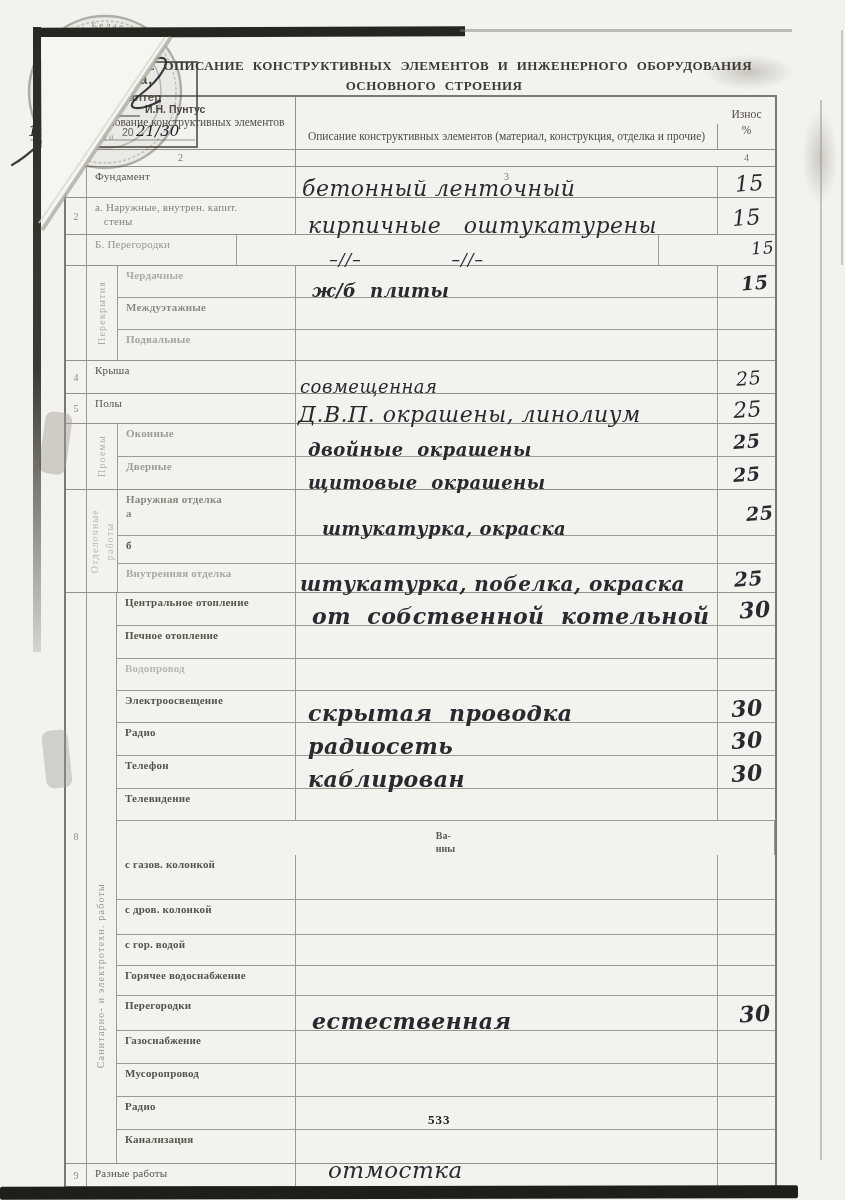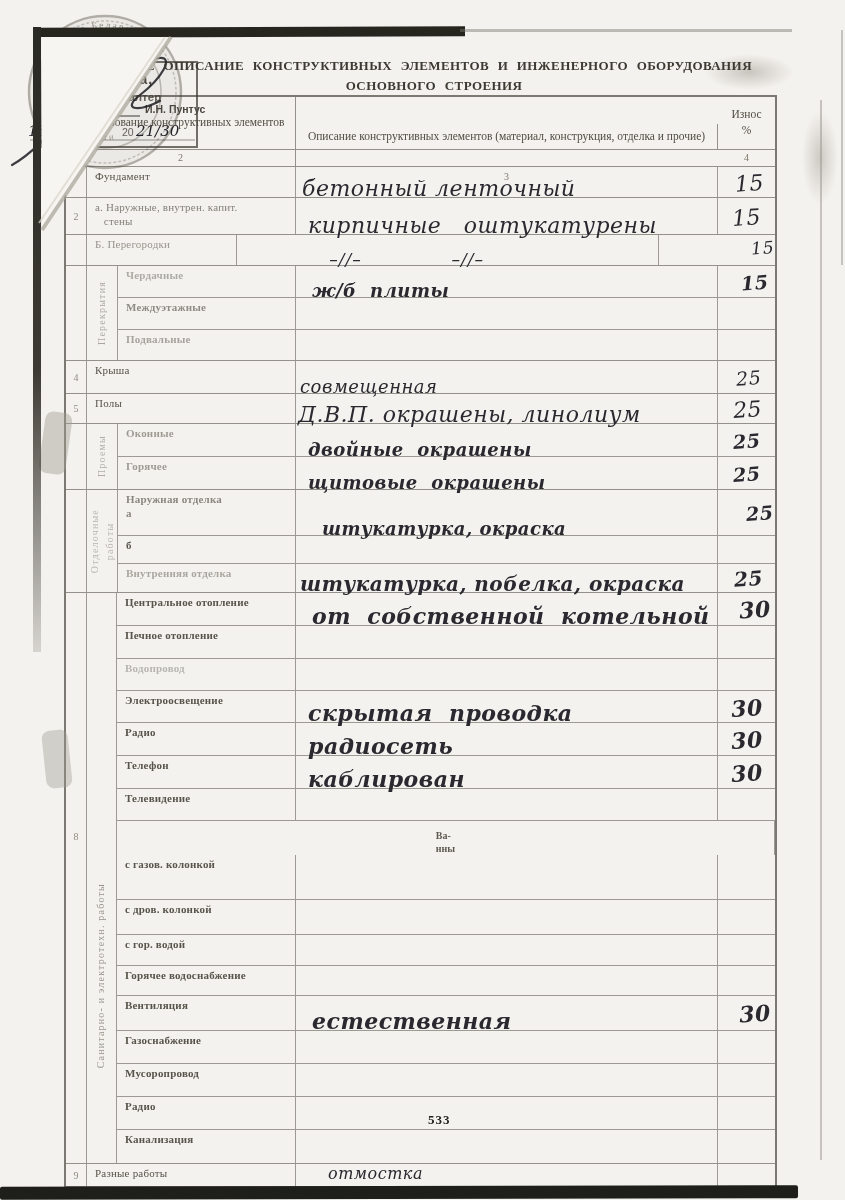--- a/index.html
+++ b/index.html
@@ -89,21 +89,21 @@
   #r-steny .hw{font-size:22px;}
   #r-peregorodki .hw{padding-left:92px;font-size:17px;letter-spacing:1px;}
   #r-cherdachnye .hw{padding-left:16px;}
   #r-krysha .hw{padding-left:4px;}
   #r-poly .hw{font-size:22px;padding-left:2px;}
   #r-vnutrennyaya .hw{font-size:20px;padding-left:4px;}
   #r-naruzhnaya .hw{padding-left:26px;}
   #r-centralnoe .hw{font-size:22px;padding-left:16px;}
   #r-elektroosveschenie .hw,#r-radio .hw,#r-telefon .hw{font-size:22px;}
   #r-ventilyaciya .hw{font-size:22px;padding-left:16px;}
-  #r-raznye .hw{font-size:16px;padding-left:32px;transform:translateY(-3px);}
+  #r-raznye .hw{font-size:23px;padding-left:32px;transform:translateY(-3px);}
 
   
   .artifact{position:absolute;}
   .topbar{left:33px;top:27px;width:432px;height:10px;background:#26261f;z-index:6;transform:rotate(-.2deg);}
   .topline{left:460px;top:29px;width:332px;height:3px;background:rgba(120,117,108,.45);z-index:6;}
   .leftbar{left:33px;top:27px;width:8px;height:625px;z-index:6;
            background:linear-gradient(180deg,#2a2a24 0%,#3c3a33 55%,rgba(95,92,83,.2) 100%);}
   .foldsvg{left:33px;top:27px;z-index:7;}
   .botbar{left:0;top:1186px;width:798px;height:13px;background:#1e1e1a;border-radius:2px;z-index:6;transform:rotate(-.1deg);}
   .rightline{left:820px;top:100px;width:2px;height:1060px;background:rgba(150,147,138,.5);z-index:3;}
@@ -256,21 +256,21 @@
             </div>
             <div class="desccell">
               <div class="hw">двойные&nbsp;&nbsp;окрашены</div>
             </div>
             <div class="wearcell">
               <div class="hw hw-wear">25</div>
             </div>
           </div>
           <div class="irow" id="r-dvernye">
             <div class="namecell">
-              <div class="label">Горячее</div>
+              <div class="label">Дверные</div>
             </div>
             <div class="desccell">
               <div class="hw">щитовые&nbsp;&nbsp;окрашены</div>
             </div>
             <div class="wearcell">
               <div class="hw hw-wear">25</div>
             </div>
           </div>
         </div>
       </div>
@@ -417,21 +417,21 @@
           </div>
           <div class="irow" id="r-goryachee">
             <div class="namecell">
               <div class="label">Горячее водоснабжение</div>
             </div>
             <div class="desccell"></div>
             <div class="wearcell"></div>
           </div>
           <div class="irow" id="r-ventilyaciya">
             <div class="namecell">
-              <div class="label">Вентиляция</div>
+              <div class="label">Перегородки</div>
             </div>
             <div class="desccell">
               <div class="hw">естественная</div>
             </div>
             <div class="wearcell">
               <div class="hw hw-wear">30</div>
             </div>
           </div>
           <div class="irow" id="r-gazosnabzhenie">
             <div class="namecell">

